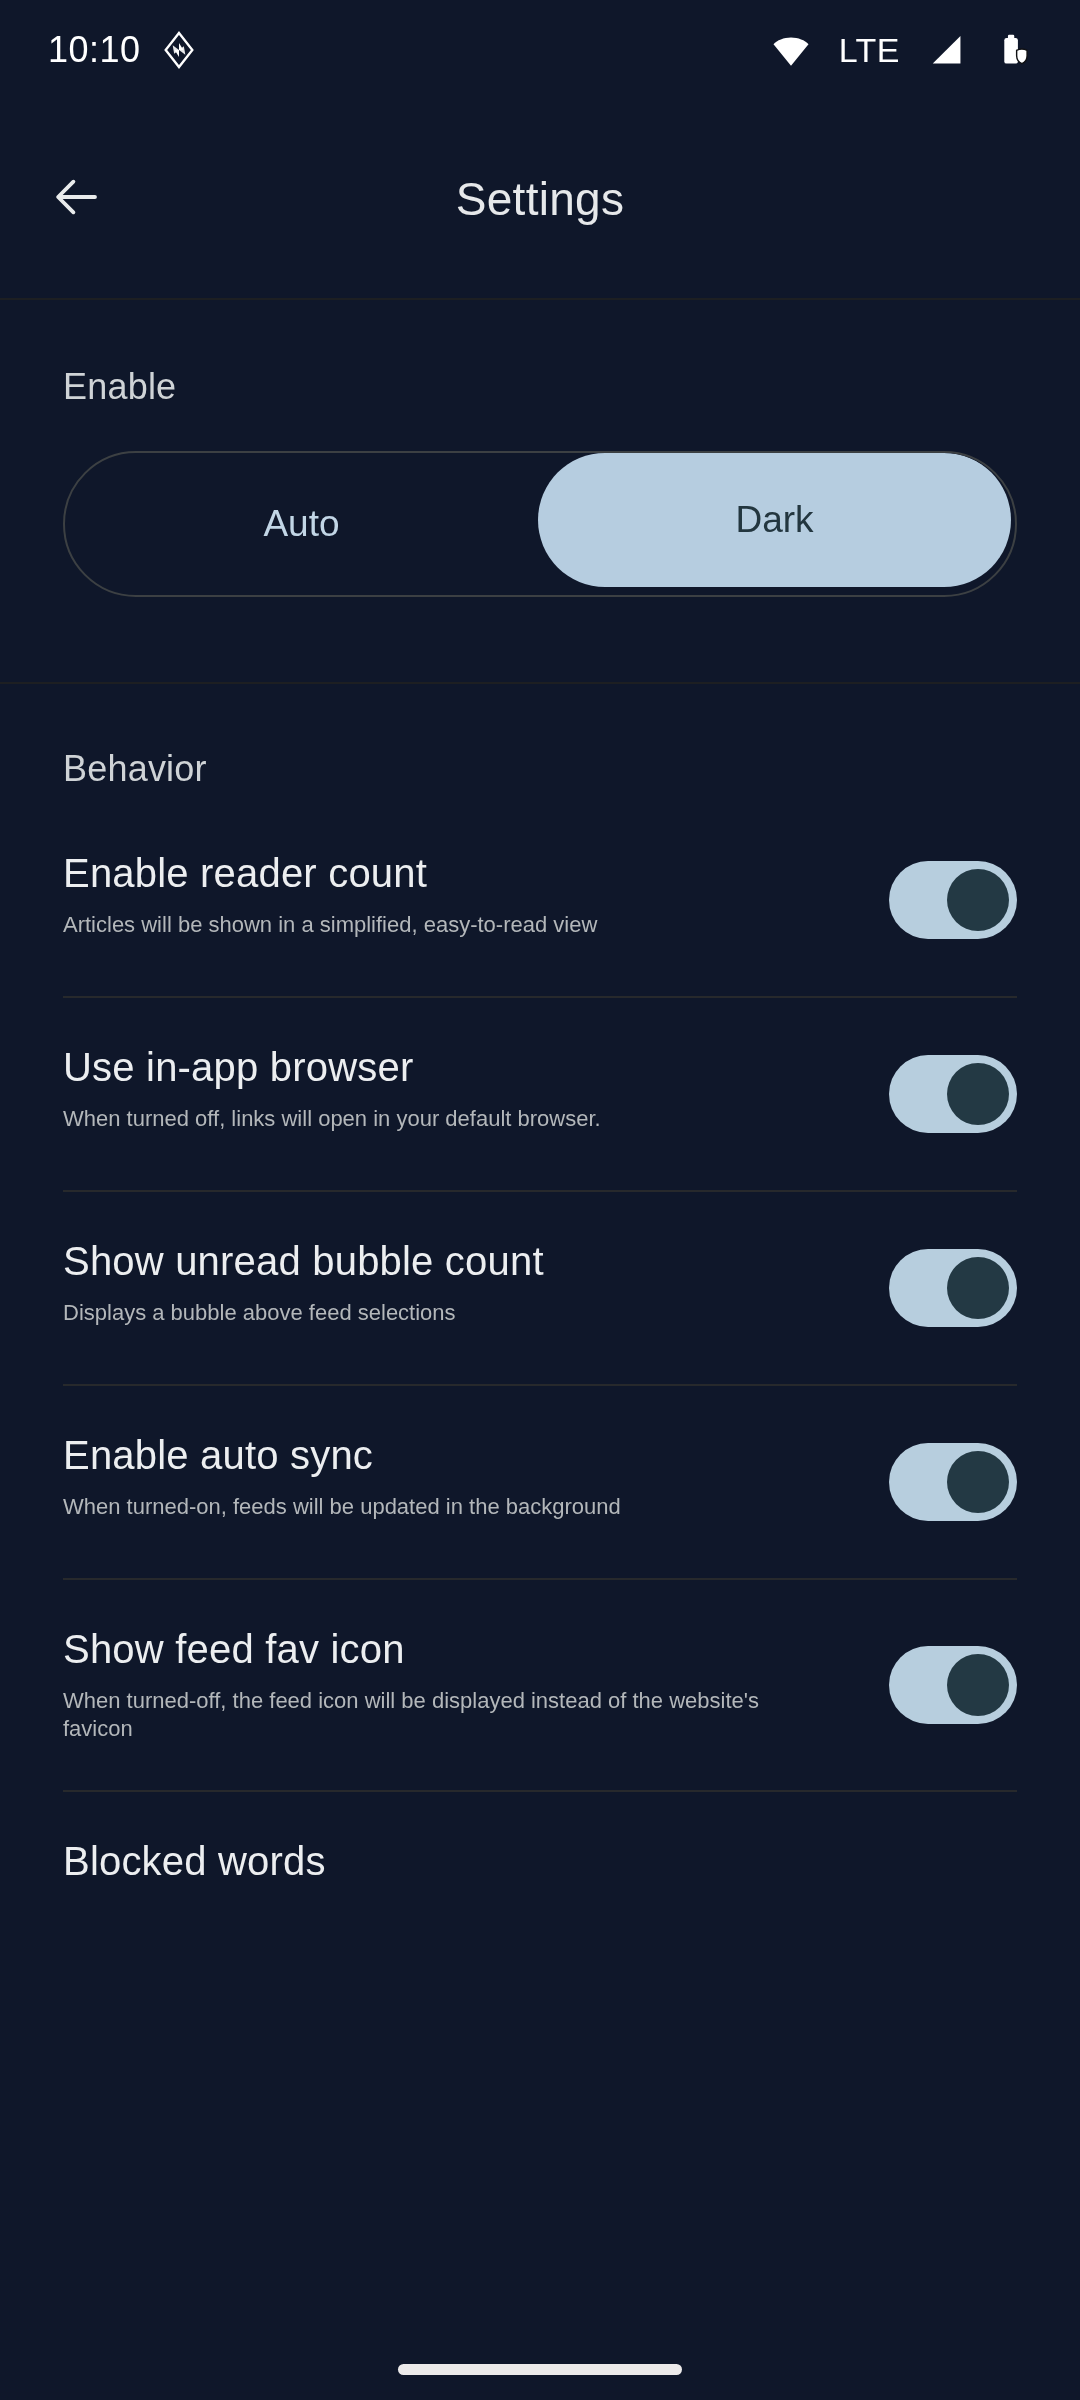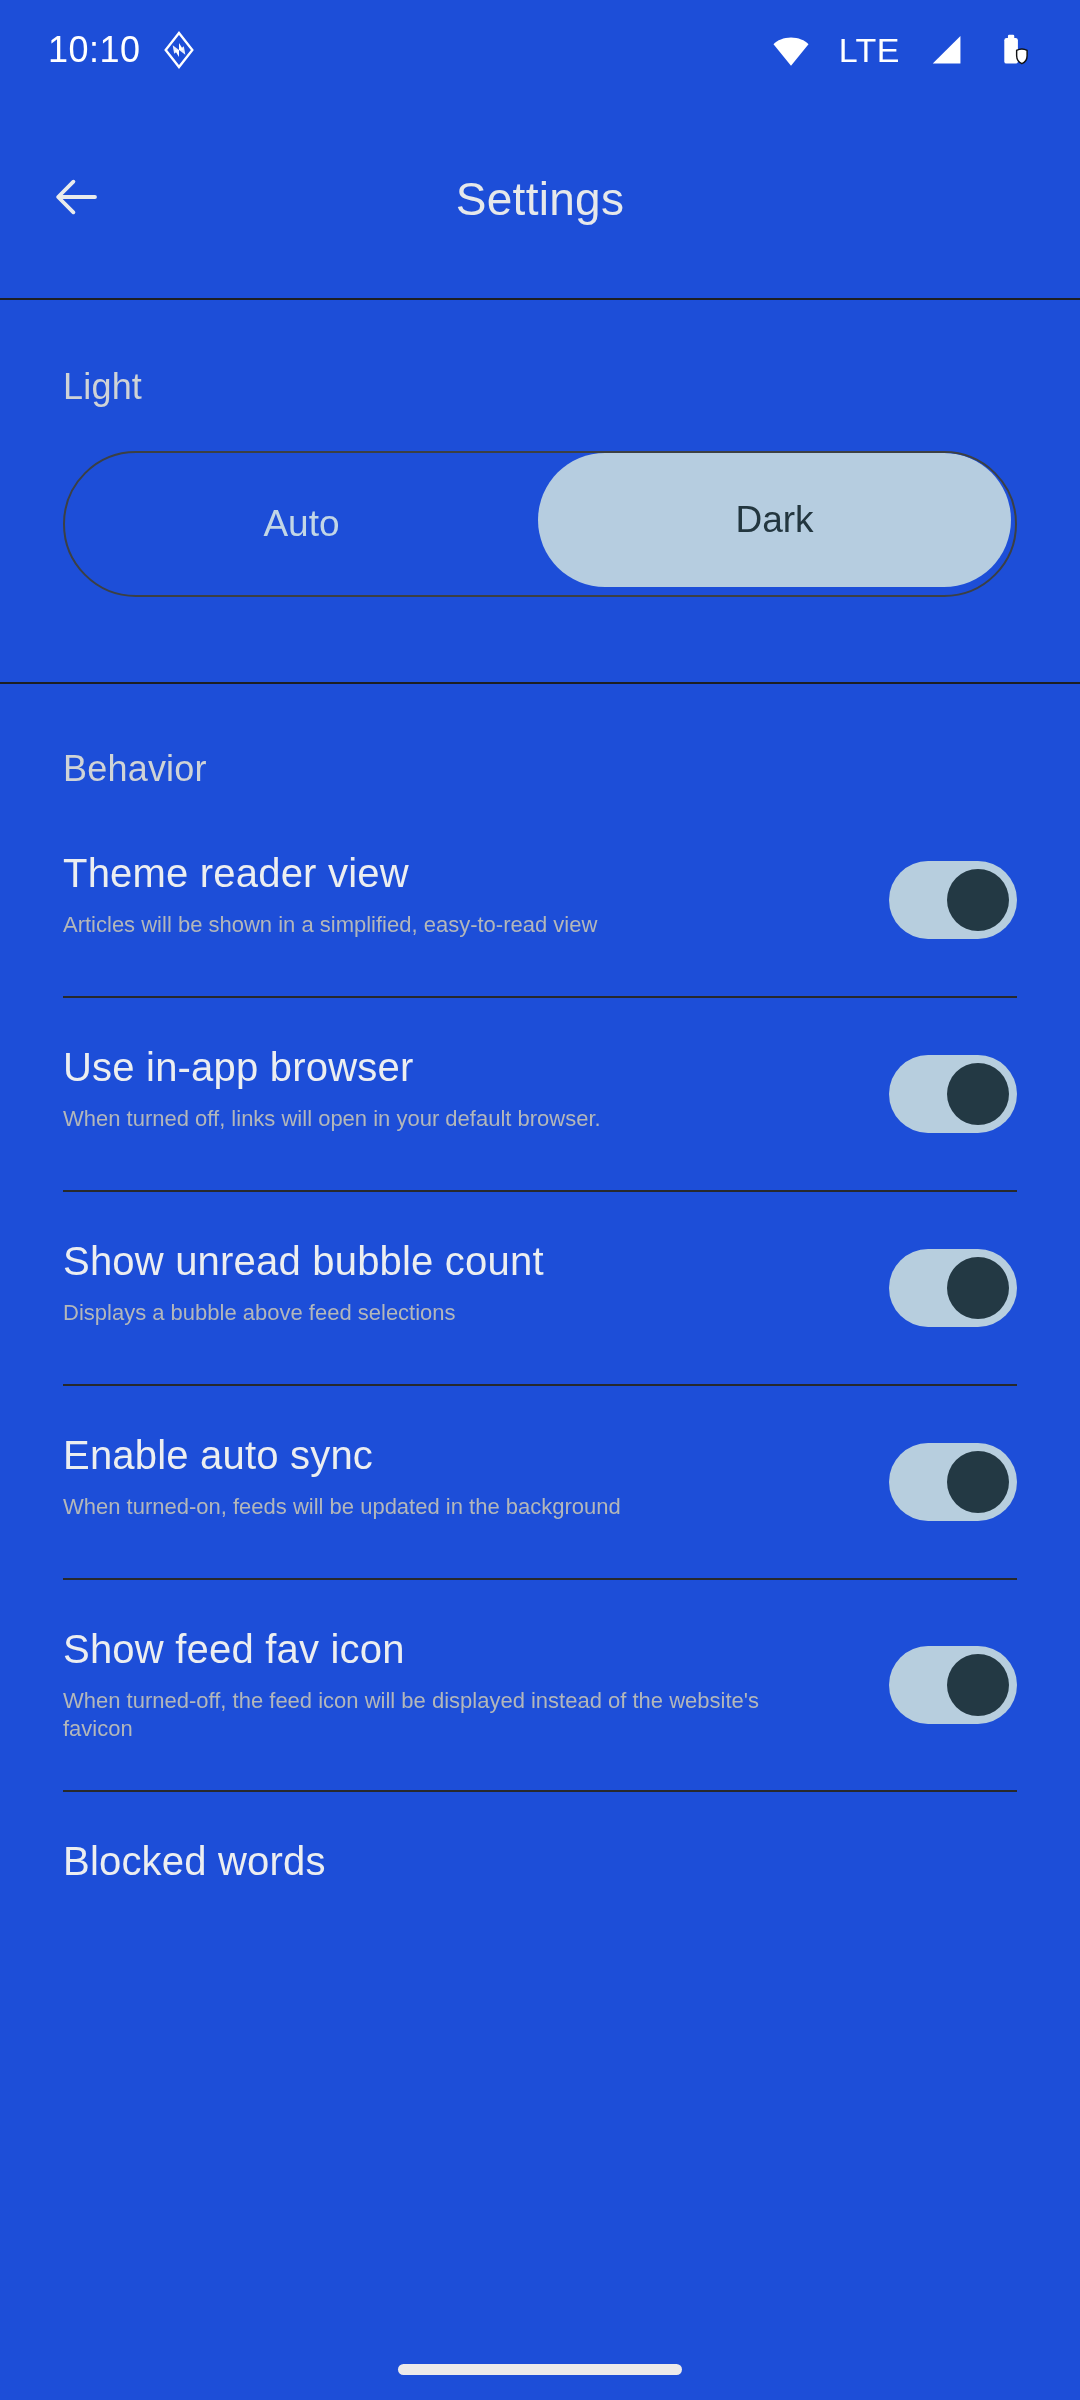--- a/index.html
+++ b/index.html
@@ -7,21 +7,21 @@
     padding: 0;
     background: #000;
   }
   body {
     font-family: "Liberation Sans", sans-serif;
   }
   #phone {
     position: relative;
     width: 1080px;
     height: 2400px;
-    background: #1d4ed8;
+    background: #0f172a;
     overflow: hidden;
   }
 
   
   .statusbar {
     position: absolute;
     top: 0; left: 0;
     width: 1080px;
     height: 100px;
     display: flex;
@@ -265,35 +265,35 @@
       <span>
         <svg width="54" height="54" viewBox="0 0 24 24">
           <path d="M20 12H4.2M10.4 5.2 3.6 12l6.8 6.8" fill="none" stroke="#e9ebec" stroke-width="1.7" stroke-linecap="round" stroke-linejoin="round"></path>
         </svg>
       </span>
     </div>
     <div class="appbar-title">Settings</div>
   </div>
 
   <div class="section section-theme">
-    <div class="section-title">Light</div>
+    <div class="section-title">Enable</div>
     <div class="segmented">
       <button class="seg">Auto</button>
       <button class="seg selected">Dark</button>
     </div>
   </div>
 
   <div class="section section-behavior">
     <div class="section-title">Behavior</div>
 
     <div class="list">
 
       <div class="row">
         <div class="row-texts">
-          <div class="row-title">Theme reader view</div>
+          <div class="row-title">Enable reader count</div>
           <div class="row-sub">Articles will be shown in a simplified, easy-to-read view</div>
         </div>
         <div class="row-control">
           <button class="toggle">
               <span class="knob"></span>
             </button>
         </div>
       </div>
       <div class="row-spacer-bot"></div>
       <div class="divider"></div>

